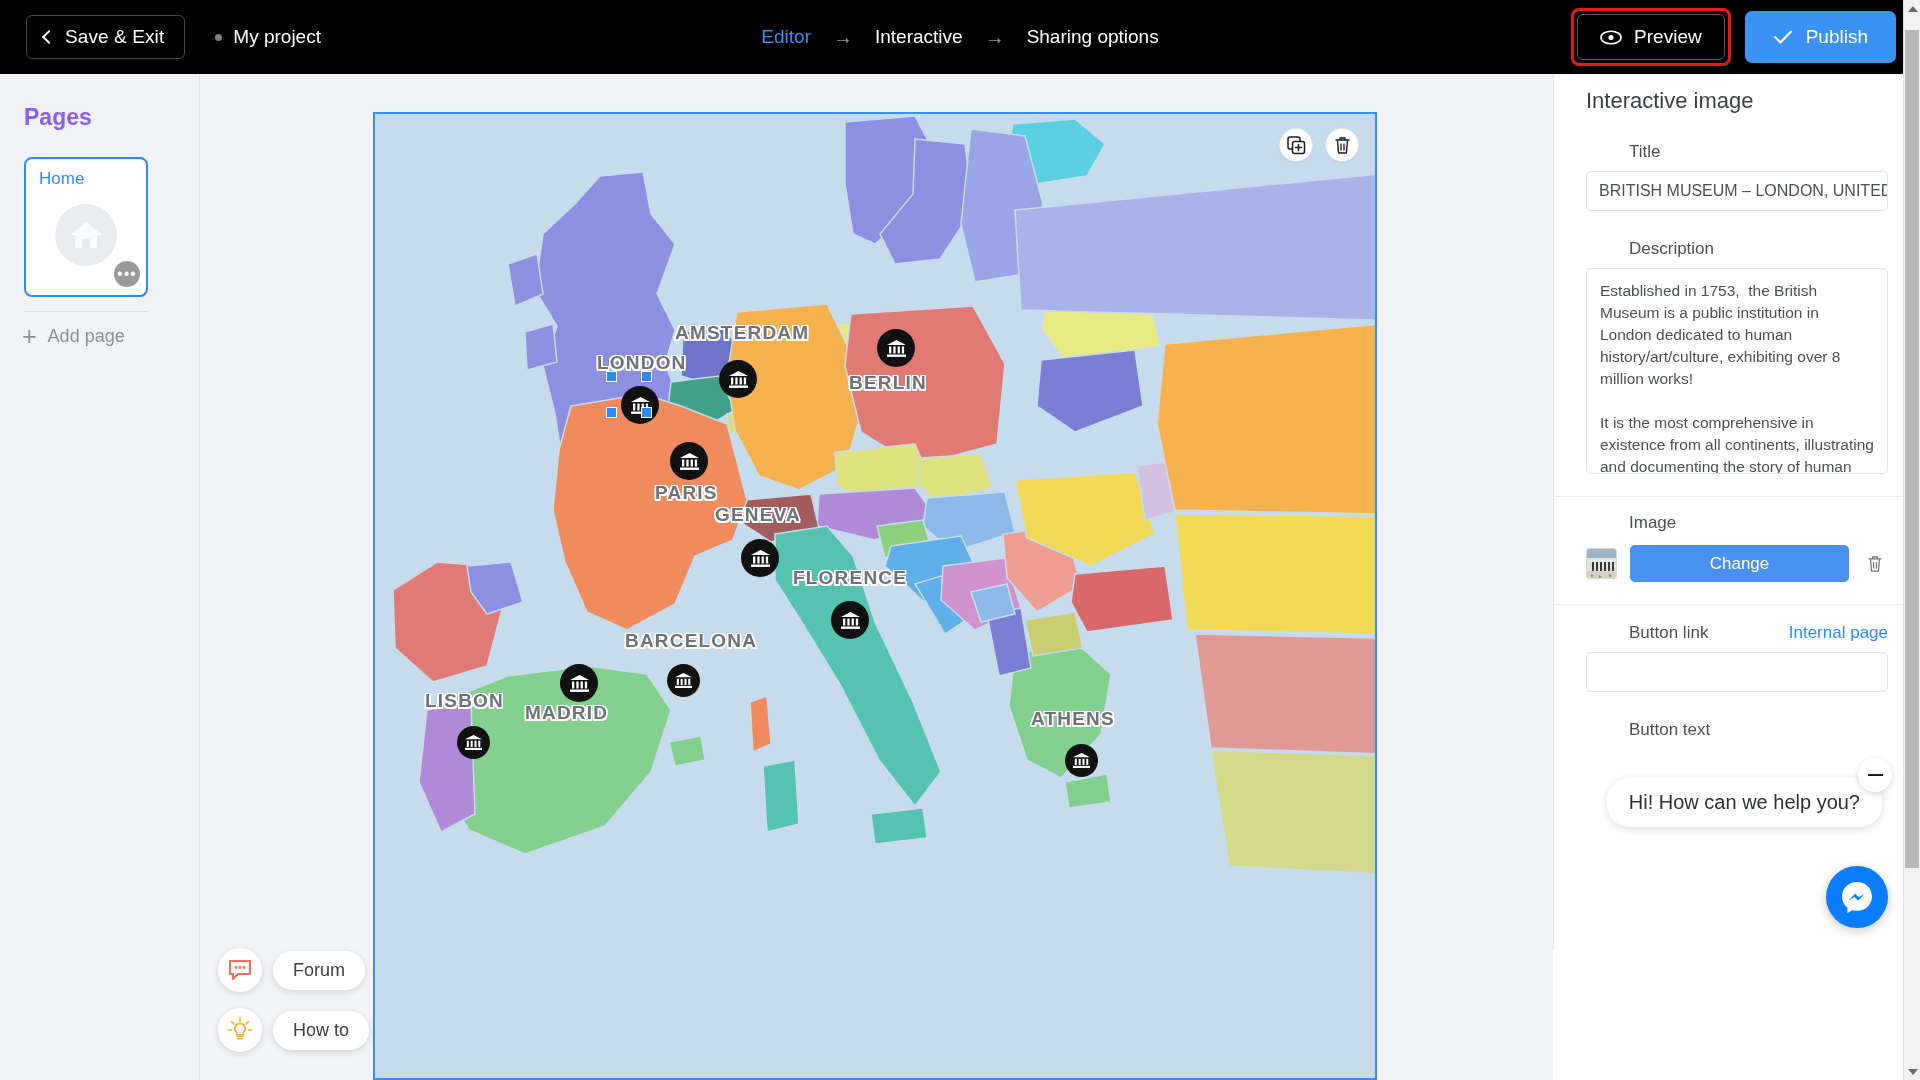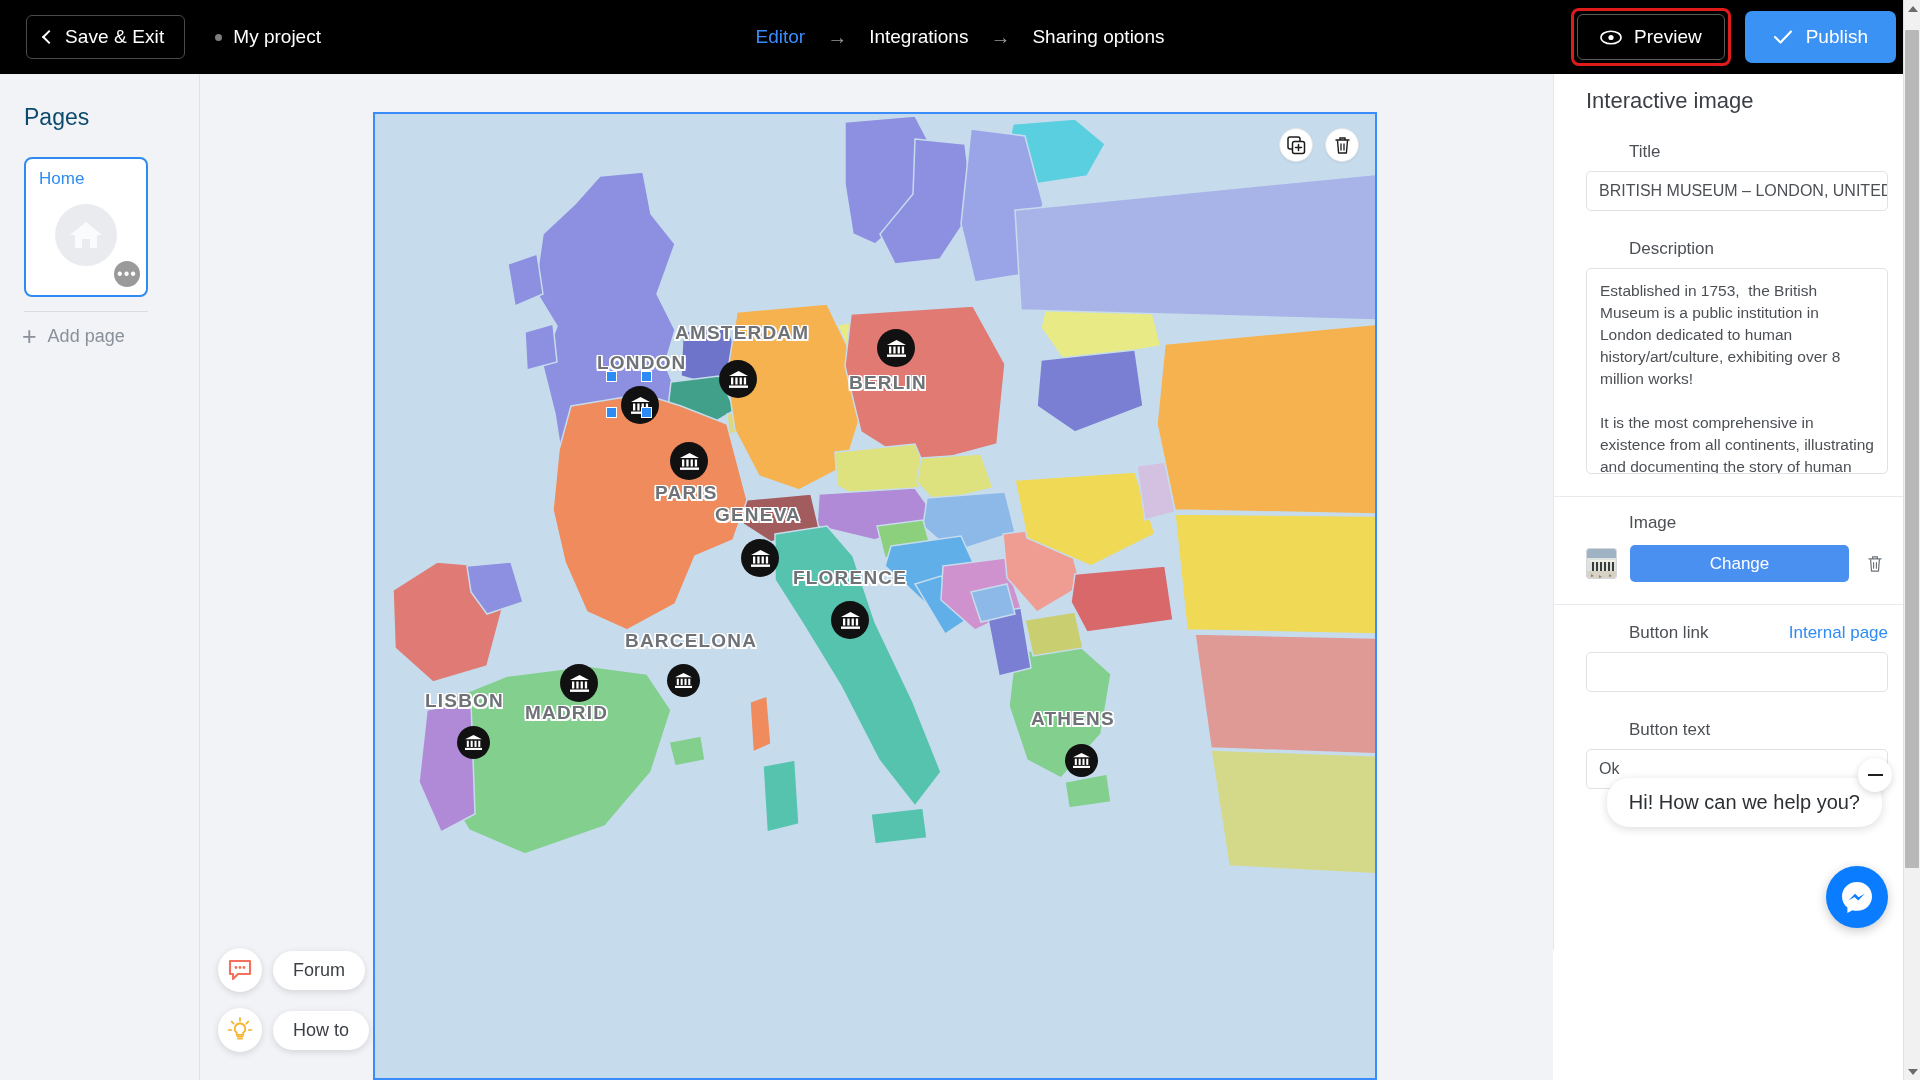--- a/index.html
+++ b/index.html
@@ -55,21 +55,21 @@
     background: #3b92f5; color: #fff; font-size: 19px; display: flex;
     align-items: center; gap: 13px; cursor: pointer;
   }
   .eye-ico svg, .check-ico svg { display:block; }
 
   
   .sidebar {
     position: absolute; top: 74px; left: 0; width: 200px; height: 1006px;
     background: #f1f3f6; border-right: 1px solid #dfe3e8;
   }
-  .sidebar-title { margin: 30px 0 0 24px; font-size: 23px; color: #0c4a6e; }
+  .sidebar-title { margin: 30px 0 0 24px; font-size: 23px; color: #8b5cf6; font-weight: bold; }
   .page-card {
     margin: 26px 0 0 24px; width: 124px; height: 140px; background: #fff;
     border: 2px solid #2f8bf4; border-radius: 8px; position: relative; cursor: pointer;
   }
   .page-card-label { position:absolute; top:10px; left:13px; font-size:17px; color:#2f8bf4; }
   .home-circle {
     position: absolute; left: 50%; top: 56%; transform: translate(-50%,-50%);
     width: 62px; height: 62px; border-radius: 50%; background: #e9ebee;
     display: flex; align-items: center; justify-content: center;
   }
@@ -217,21 +217,21 @@
       <span>Save &amp; Exit</span>
     </div>
     <div class="project-name">
       <i class="dot-marker"></i>
       <span>My project</span>
     </div>
 
     <div class="nav-steps">
       <span class="nav-step active">Editor</span>
       <span class="nav-arrow">→</span>
-      <span class="nav-step">Integrations</span>
+      <span class="nav-step">Interactive</span>
       <span class="nav-arrow">→</span>
       <span class="nav-step">Sharing options</span>
     </div>
 
     <div class="topbar-right">
       <div class="preview-wrap">
         <button class="btn-preview">
           <span class="eye-ico">
             <svg width="22" height="15" viewBox="0 0 22 15">
               <ellipse cx="11" cy="7.5" rx="10" ry="6.3" fill="none" stroke="#fff" stroke-width="1.6"></ellipse>
@@ -574,21 +574,20 @@
 
       <div class="rp-sep"></div>
 
       <div class="row-between" style="margin-top:18px">
         <span class="rp-label" style="margin-top:0">Button link</span>
         <span class="link-blue">Internal page</span>
       </div>
       <div class="rp-input" placeholder=""></div>
 
       <div class="rp-label">Button text</div>
-      <div class="rp-input">Ok</div>
     </div>
 
     <div class="chat-zone">
       <div class="chat-min">
           <span></span>
         </div>
       <div class="chat-bubble">Hi! How can we help you?</div>
       <div class="chat-fab">
         <svg width="36" height="36" viewBox="0 0 36 36">
           <path d="M18 3 C9.4 3 3 9.4 3 17.4 c0 4.5 2.1 8.5 5.4 11.1 v5.4 l5 -2.7 c1.4 .4 2.9 .6 4.6 .6 8.6 0 15 -6.4 15 -14.4 S26.6 3 18 3 Z" fill="#fff"></path>

